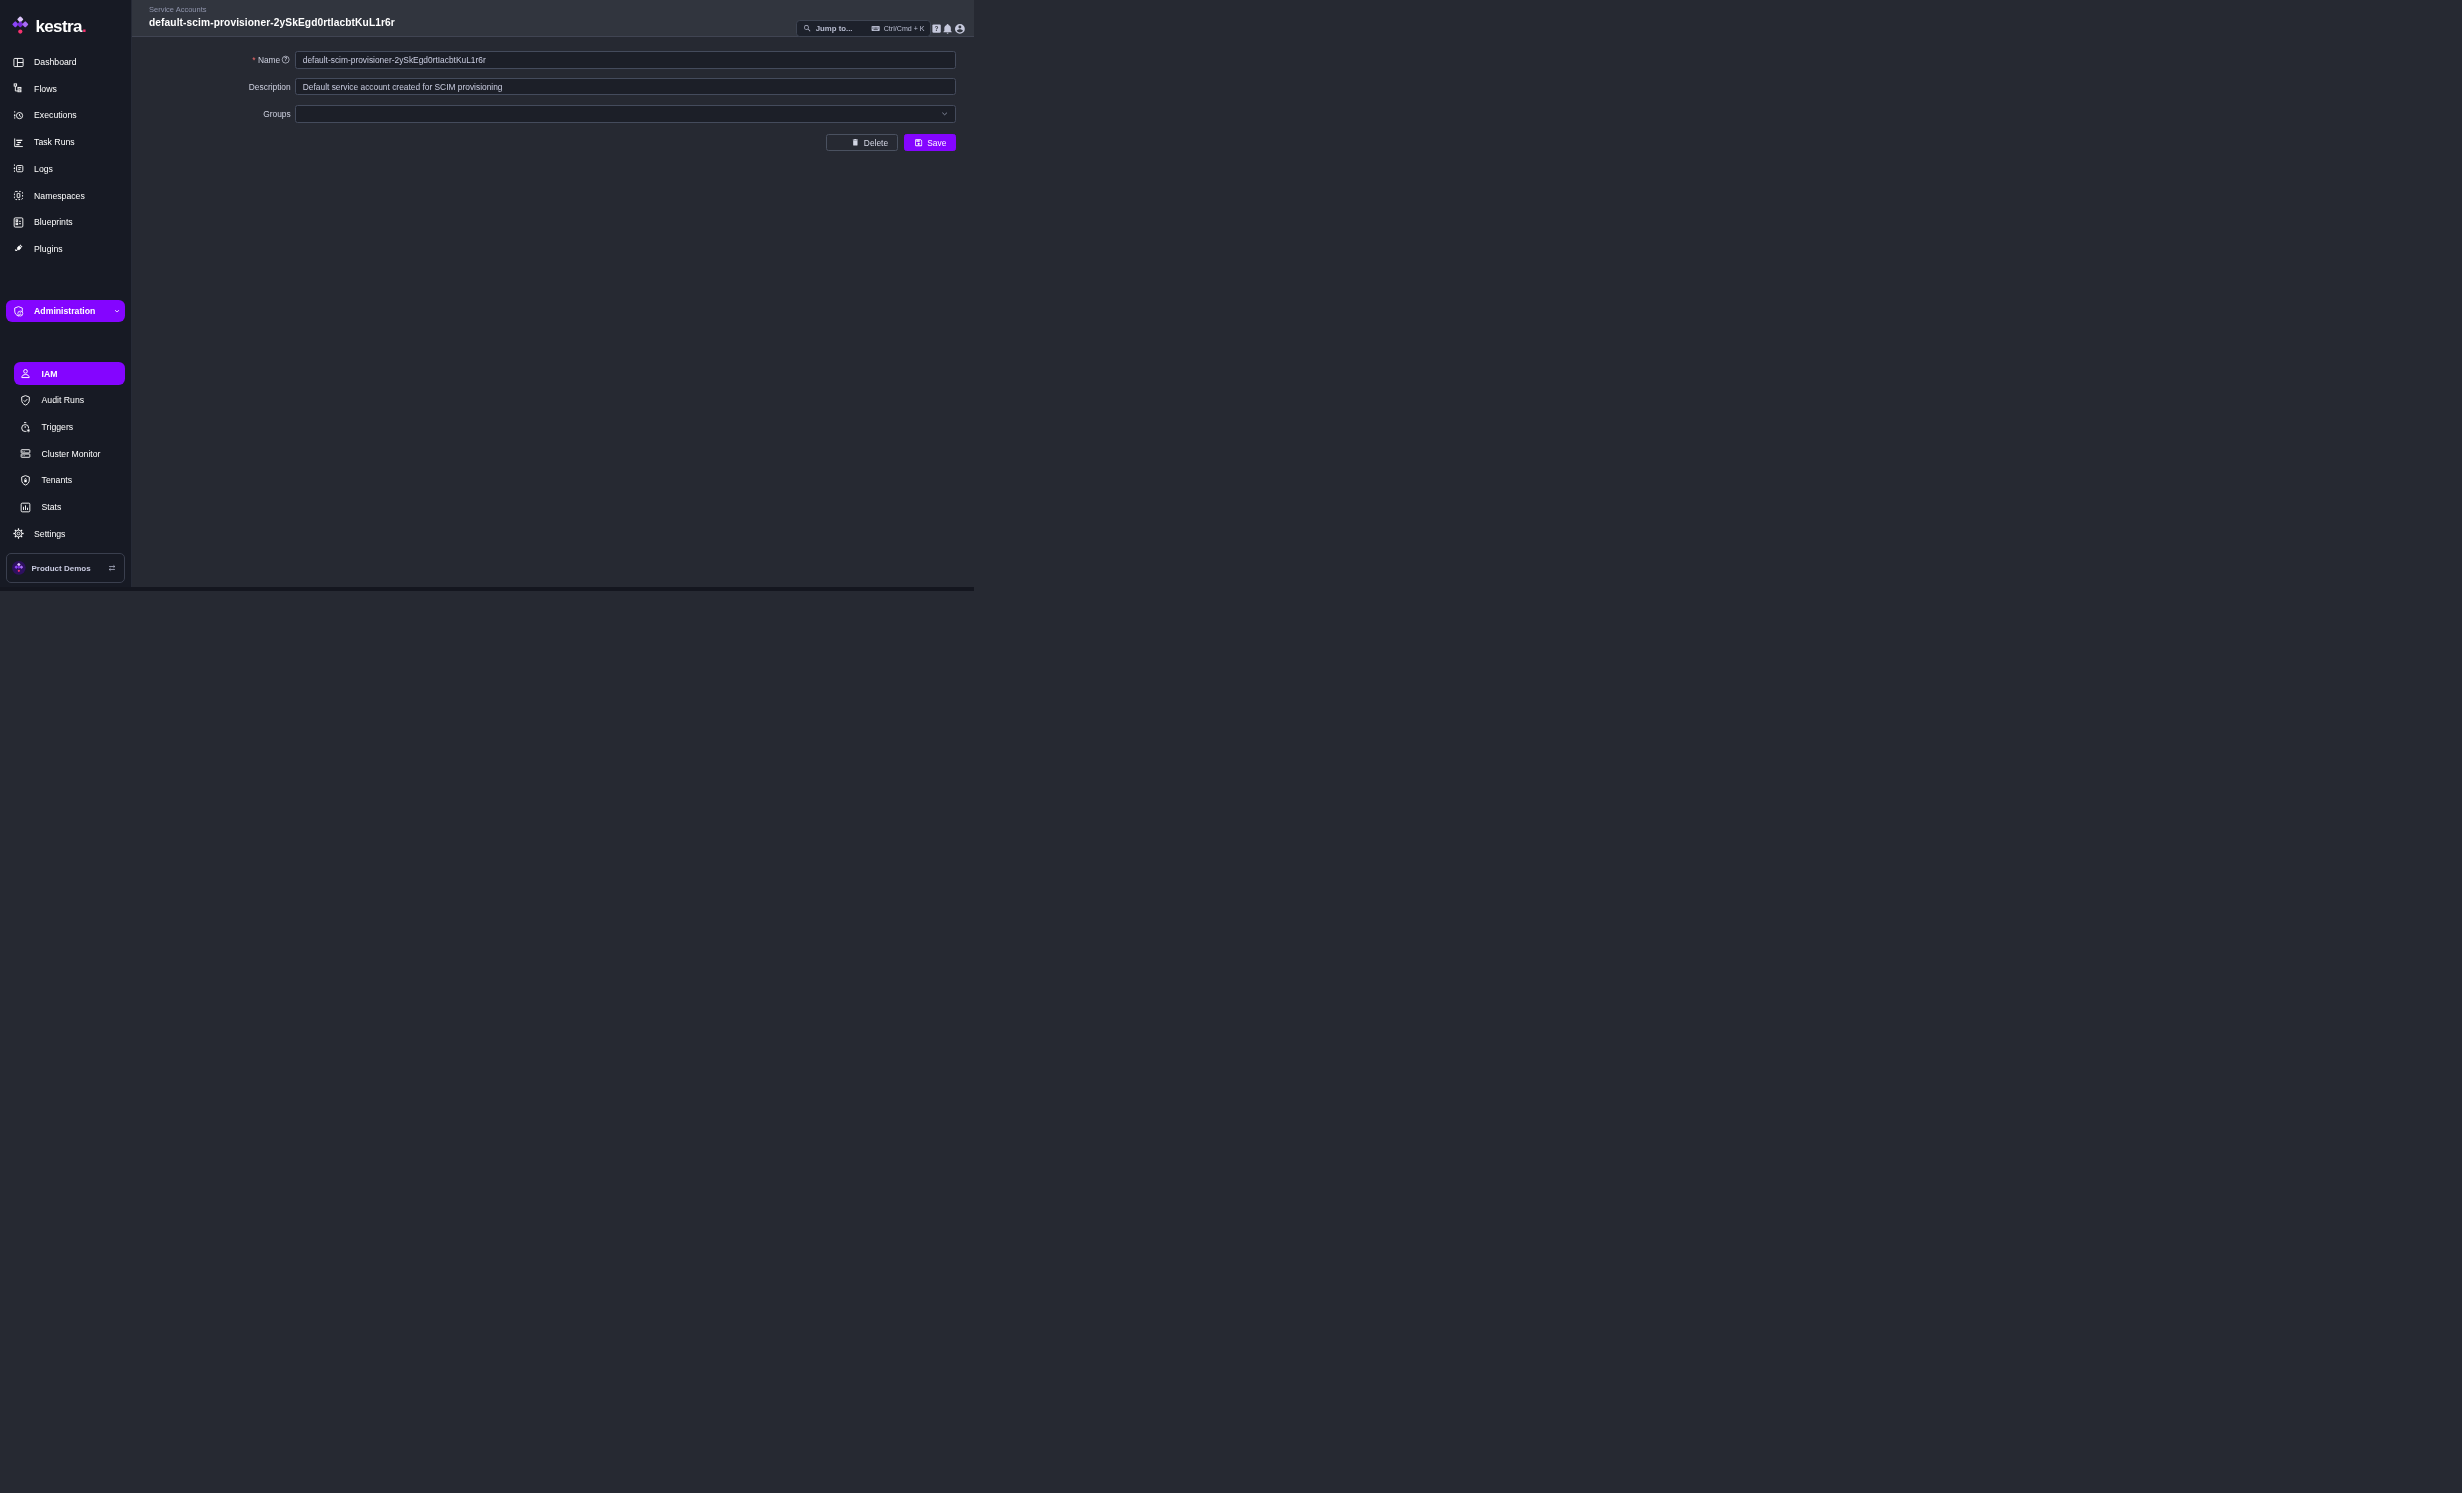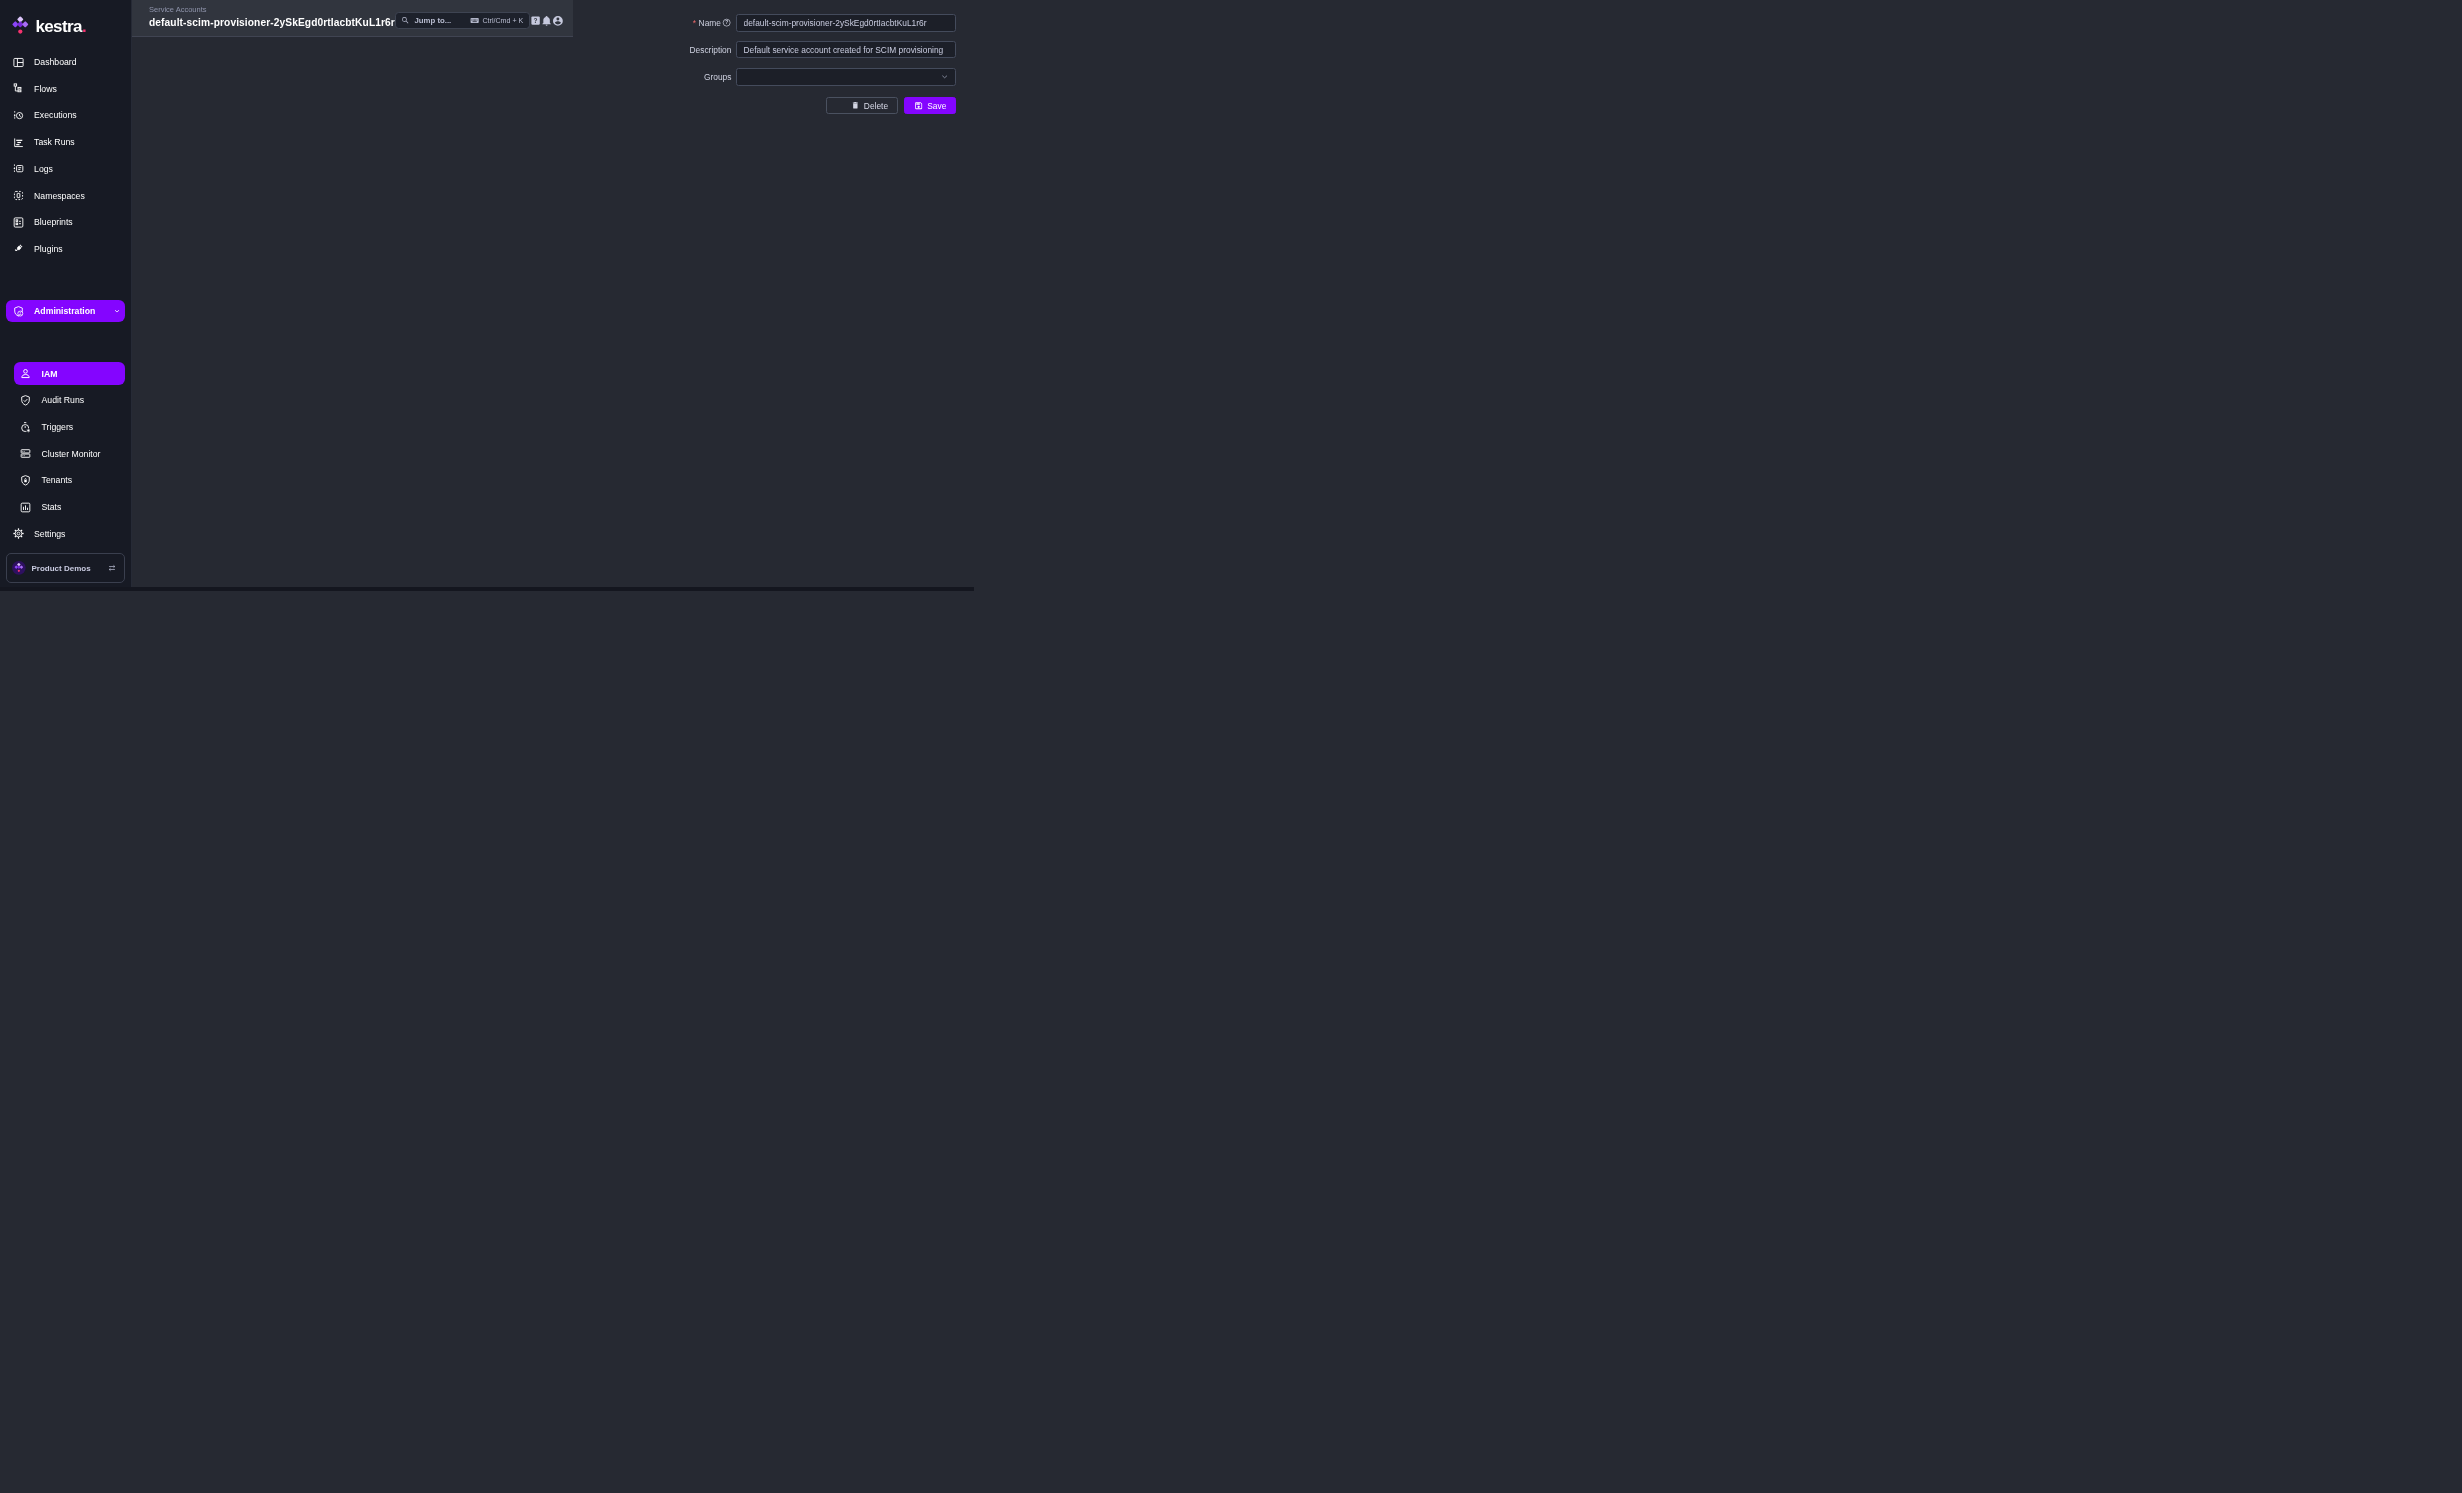--- a/index.html
+++ b/index.html
@@ -45,32 +45,32 @@
     margin: 0 6.2px 8px 6.2px;
     border: 0.6px solid #3a3f4e; border-radius: 5px;
     height: 30px;
     display: flex; align-items: center; gap: 5.6px;
     padding: 0 6.8px 0 5px;
     cursor: pointer;
   }
   .sidebar-footer .ws-label { flex: 1; font-size: 8px; font-weight: bold; color: #c9cbe0; }
 
   
-  .main { flex: 1; display: flex; flex-direction: row; min-width: 0; }
+  .main { flex: 1; display: flex; flex-direction: column; min-width: 0; }
   .topbar {
     height: 37px; background: #31353e;
     border-bottom: 0.6px solid #404452;
     display: flex; align-items: flex-start;
     padding: 5px 8.7px 0 17px;
     position: relative;
   }
   .crumb-wrap { flex: 1; min-width: 0; }
   .breadcrumb { font-size: 7.5px; color: #8f94ab; margin-bottom: 3.1px; cursor: pointer; }
   .page-title { font-size: 10.2px; font-weight: bold; color: #ffffff; letter-spacing: 0.1px; }
-  .top-right { display: flex; align-items: center; margin-top: 7px; }
+  .top-right { display: flex; align-items: center; margin-top: 15px; }
   .searchbox {
     width: 135px; height: 17.4px;
     background: #1d212b;
     border: 0.6px solid #3e4452; border-radius: 3.7px;
     display: flex; align-items: center;
     padding: 0 5.6px;
     position: relative;
   }
   .searchbox input {
     flex: 1; min-width: 0;

